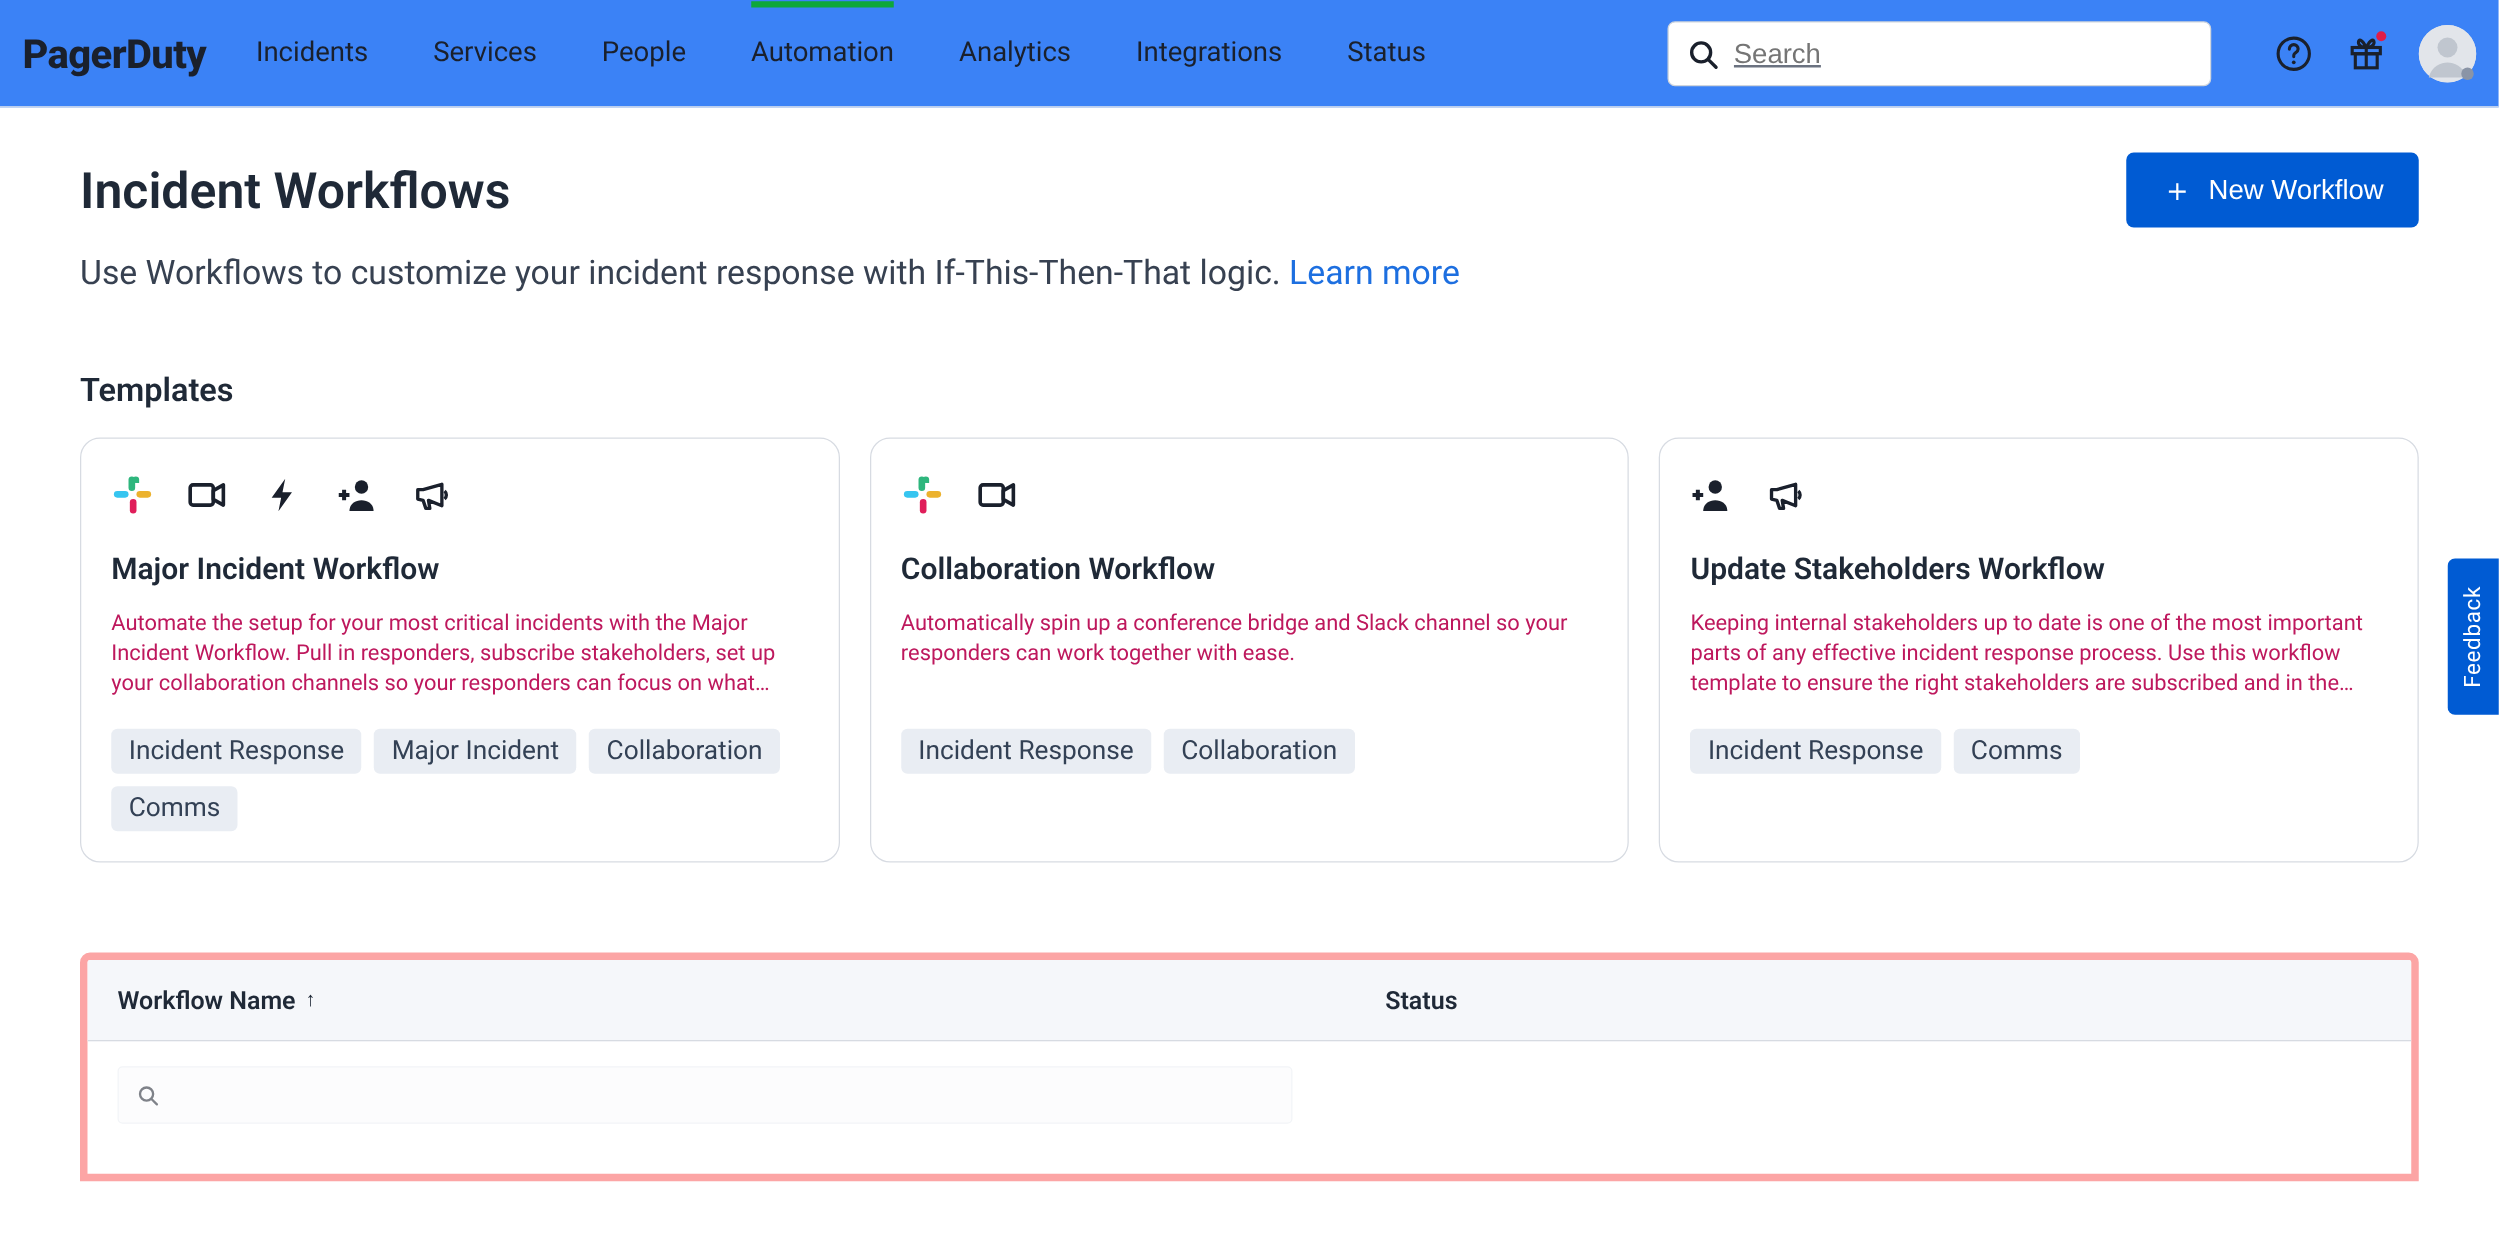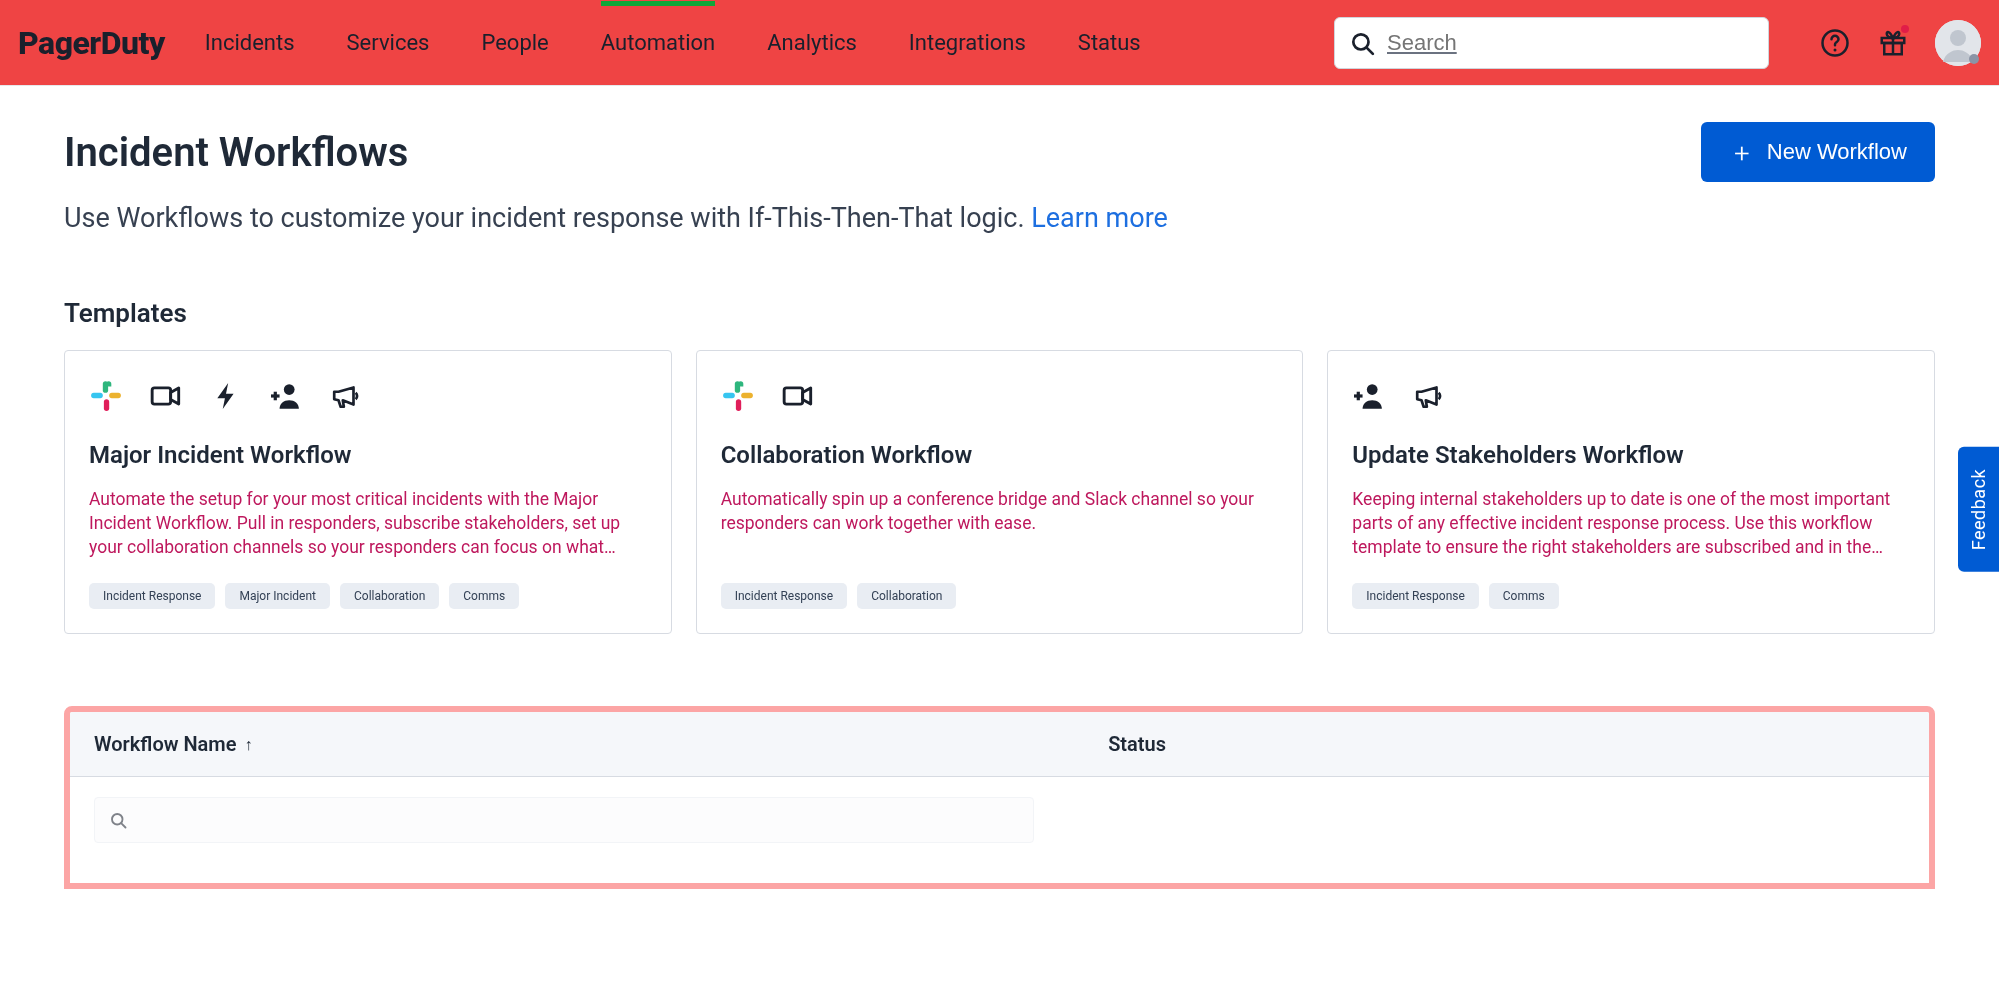--- a/index.html
+++ b/index.html
@@ -1,19 +1,19 @@
 <!DOCTYPE html>
 <html><head>
   <meta charset="utf-8">
   <style>
     * { margin: 0; padding: 0; box-sizing: border-box; }
     body { font-family: -apple-system, BlinkMacSystemFont, "Segoe UI", Roboto, Helvetica, Arial, sans-serif; background: #ffffff; color: #1a202c; }
 
     
-    .topbar { display: flex; align-items: center; padding: 0 18px; height: 86px; border-bottom: 1px solid #e6e8eb; background: #ef4444; }
+    .topbar { display: flex; align-items: center; padding: 0 18px; height: 86px; border-bottom: 1px solid #e6e8eb; background: #3b82f6; }
     .logo { font-weight: 800; font-size: 32px; letter-spacing: -0.5px; margin-right: 40px; }
     .nav { display: flex; gap: 52px; align-items: center; flex: 0 0 auto; }
     .nav a { color: #1a202c; text-decoration: none; font-size: 22px; position: relative; padding: 28px 0; cursor: pointer; }
     .nav a.active::before { content: ""; position: absolute; top: -1px; left: 0; right: 0; height: 5px; background: #0ea739; }
     .spacer { flex: 1; }
     .searchbox { display: flex; align-items: center; width: 435px; height: 52px; border: 1px solid #d0d5dc; border-radius: 6px; background: #fff; padding: 0 14px; margin-right: 28px; }
     .searchbox svg { flex: 0 0 auto; }
     .searchbox input { border: none; outline: none; font-size: 22px; color: #6b7280; flex: 1; margin-left: 12px; background: transparent; text-decoration: underline; }
     .icon-btn { width: 40px; height: 40px; display: flex; align-items: center; justify-content: center; margin-left: 18px; cursor: pointer; position: relative; }
     .gift-dot { position: absolute; top: 2px; right: 4px; width: 8px; height: 8px; background: #e11d48; border-radius: 50%; }
@@ -25,27 +25,27 @@
     .page { padding: 36px 64px 60px 64px; max-width: 2000px; }
     .page-head { display: flex; align-items: center; justify-content: space-between; margin-bottom: 20px; }
     h1 { font-size: 40px; font-weight: 600; color: #1f2937; }
     .btn-primary { display: inline-flex; align-items: center; gap: 12px; background: #005bd3; color: #fff; border: none; border-radius: 6px; padding: 0 28px; height: 60px; font-size: 22px; font-weight: 500; cursor: pointer; }
     .btn-primary .plus { font-size: 26px; font-weight: 300; }
     .lead { font-size: 27px; color: #374151; margin-bottom: 64px; }
     .lead a { color: #1d6fe0; text-decoration: none; }
 
     h2 { font-size: 26px; font-weight: 600; color: #1f2937; margin-bottom: 22px; }
     .templates { display: flex; gap: 24px; margin-bottom: 72px; }
-    .card { flex: 1; border: 1px solid #d7dbe2; border-radius: 4px; padding: 26px 24px 24px 24px; cursor: pointer; }
+    .card { flex: 1; border: 1px solid #d7dbe2; border-radius: 16px; padding: 26px 24px 24px 24px; cursor: pointer; }
     .card-icons { display: flex; gap: 26px; align-items: center; margin-bottom: 26px; height: 38px; }
     .card-icons .ic { width: 34px; height: 34px; display: flex; align-items: center; justify-content: center; }
     .card h3 { font-size: 24px; font-weight: 600; color: #1f2937; margin-bottom: 18px; }
     .card p { font-size: 17.5px; line-height: 1.38; color: #be185d; margin-bottom: 22px; min-height: 74px; }
     .tags { display: flex; flex-wrap: wrap; gap: 10px; }
-    .tag { background: #e9edf3; color: #334155; font-size: 12px; padding: 6px 14px; border-radius: 5px; }
+    .tag { background: #e9edf3; color: #334155; font-size: 21px; padding: 6px 14px; border-radius: 5px; }
 
     
     .wf-table { border: 6px solid #fca5a5; border-radius: 8px 8px 0 0; overflow: hidden; }
     .wf-head { display: flex; background: #f5f7fa; border-bottom: 1px solid #d7dbe2; padding: 20px 24px; font-size: 20px; font-weight: 600; color: #1f2937; }
     .col-name { flex: 0 0 56%; display: flex; align-items: center; gap: 8px; }
     .col-trig { flex: 0 0 24%; }
     .col-stat { flex: 0 0 20%; }
     .sort-arrow { font-size: 16px; }
     .wf-body { padding: 20px 24px 40px 24px; }
     .filter-box { width: 940px; max-width: 60%; height: 46px; border: 1px solid #f2f4f7; background: #fcfcfd; border-radius: 4px; display: flex; align-items: center; padding: 0 14px; }

